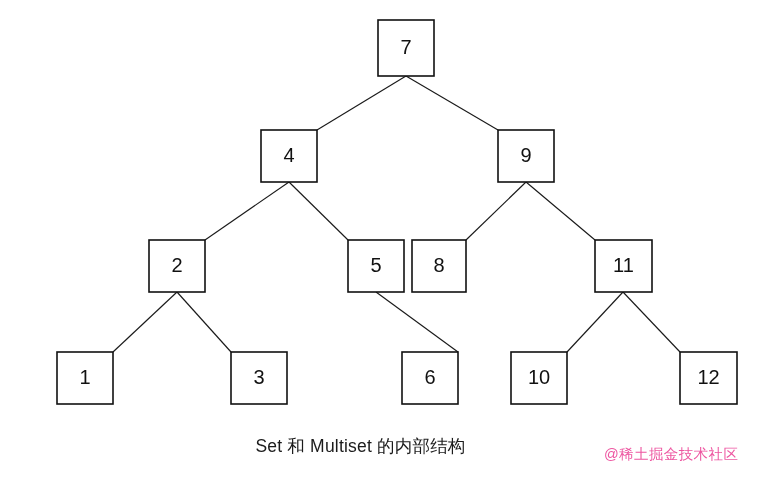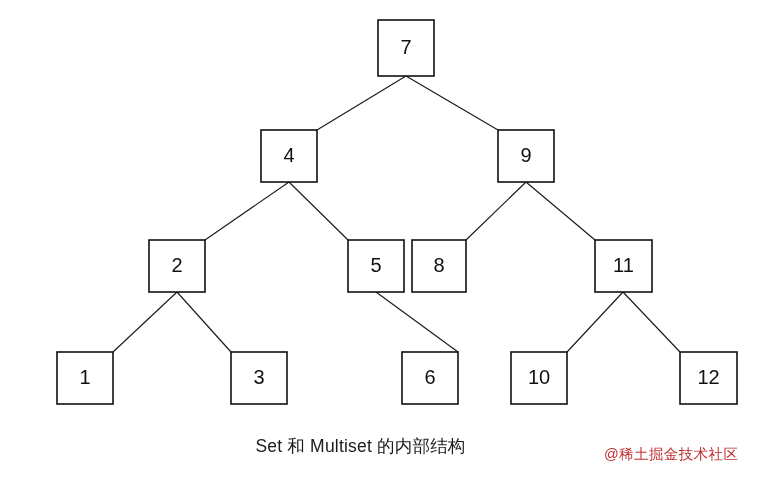--- a/index.html
+++ b/index.html
@@ -77,21 +77,21 @@
   }
   .watermark {
     position: absolute;
     white-space: nowrap;
     font-family: "Liberation Sans", "DejaVu Sans", sans-serif;
   }
   #watermark-juejin {
     left: 4px;
     top: 2px;
     font-size: 14.5px;
-    color: #b91c1c;
+    color: #ec4899;
     opacity: 0.92;
     letter-spacing: 0.4px;
   }
   #watermark-csdn {
     left: 16px;
     top: 12px;
     font-size: 14px;
     color: #c6c6c6;
     opacity: 0.85;
     letter-spacing: 1.4px;

